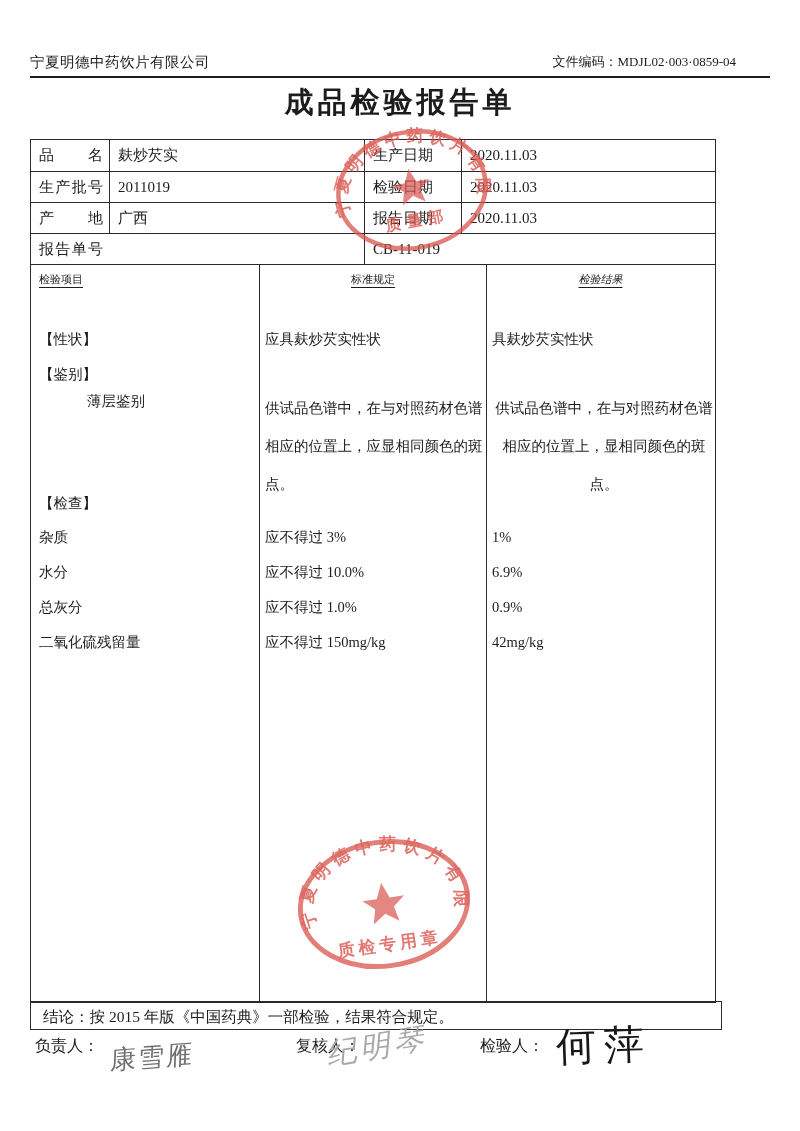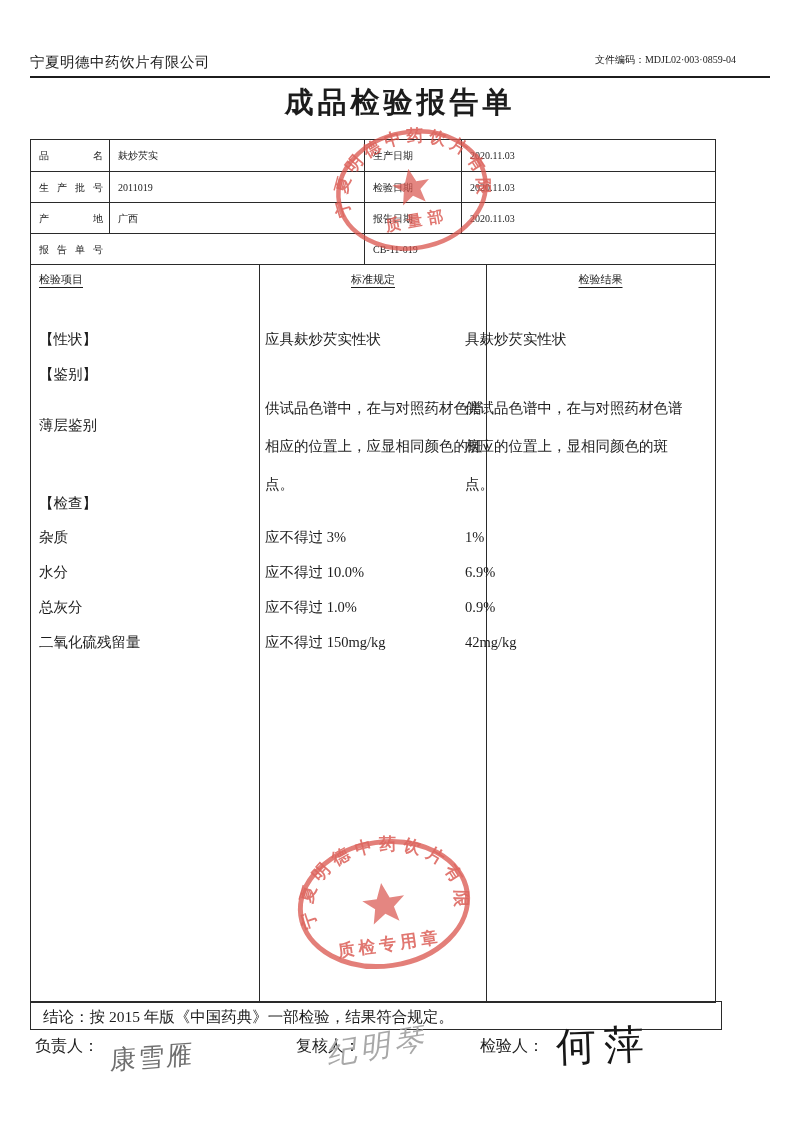--- a/index.html
+++ b/index.html
@@ -3,52 +3,52 @@
 <meta charset="utf-8">
 <style>
   html,body { margin:0; padding:0; background:#ffffff; }
   .page {
     position:relative; width:800px; height:1131px; background:#ffffff;
     font-family:"Liberation Serif","DejaVu Serif",serif; color:#1c1c1c;
     overflow:hidden;
   }
   
   .doc-header-company { position:absolute; left:30px; top:53px; font-size:14.5px; letter-spacing:0.5px; }
-  .doc-header-code { position:absolute; right:64px; top:53px; font-size:10px; }
+  .doc-header-code { position:absolute; right:64px; top:53px; font-size:13px; }
   .header-rule { position:absolute; left:30px; top:76px; width:740px; height:2px; background:#1c1c1c; }
   .doc-title { position:absolute; left:30px; top:83px; width:740px; text-align:center;
     font-size:29px; font-weight:bold; letter-spacing:4px; }
 
   
   .info-table { position:absolute; left:30px; top:139px; width:684px;
     display:grid; grid-template-columns:78px 255px 97px 254px; grid-auto-rows:31px;
-    border:1px solid #2a2a2a; font-size:10px; }
+    border:1px solid #2a2a2a; font-size:15px; }
   .info-table > div { padding-left:8px; line-height:31px; border-top:1px solid #2a2a2a;
     border-left:1px solid #2a2a2a; white-space:nowrap; overflow:hidden; }
   .info-table > div.r0 { border-top:none; }
   .info-table > div.c0 { border-left:none; }
   .info-table > div.span-a { grid-column:1/3; }
   .info-table > div.span-b { grid-column:3/5; }
   .jlabel { display:inline-block; width:64px; text-align:justify; text-align-last:justify; }
 
   
   .main-table { position:absolute; left:30px; top:265px; width:684px; height:737px;
     border-left:1px solid #2a2a2a; border-right:1px solid #2a2a2a; border-bottom:1px solid #2a2a2a;
     font-size:14.5px; }
   .vline { position:absolute; top:0; bottom:0; width:1px; background:#2a2a2a; }
   .vline1 { left:228px; } .vline2 { left:455px; }
   .mt-h { position:absolute; top:7px; text-decoration:underline; text-underline-offset:4px; font-size:11px; }
   .mt-h1 { left:8px; }
   .mt-h2 { left:229px; width:226px; text-align:center; }
-  .mt-h3 { left:456px; width:227px; text-align:center; }
+  .mt-h3 { left:456px; width:227px; text-align:center;font-style:italic; }
   .ln { position:absolute; line-height:20px; white-space:nowrap; }
-  .c1 { left:8px; } .c2 { left:234px; } .c3 { left:434px; }
+  .c1 { left:8px; } .c2 { left:234px; } .c3 { left:461px;text-align:center; }
   .para { position:absolute; line-height:38px; white-space:pre-line; }
   .para.c2 { width:220px; } .para.c3 { width:224px; }
-  .t-r1 { top:64px; } .t-r2 { top:99px; } .t-r3 { top:150px; } .t-para { top:124px; }
+  .t-r1 { top:64px; } .t-r2 { top:99px; } .t-r3 { top:126px;margin-left:48px; } .t-para { top:124px; }
   .t-r4 { top:228px; } .t-r5 { top:262px; } .t-r6 { top:297px; } .t-r7 { top:332px; } .t-r8 { top:367px; }
 
   
   .conclusion { position:absolute; left:30px; top:1001px; width:692px; height:29px;
     border:1px solid #2a2a2a; line-height:29px; padding-left:12px; font-size:15.5px; box-sizing:border-box; }
 
   
   .sig-label { position:absolute; top:1036px; font-size:16px; }
   .sig-label-1 { left:35px; } .sig-label-2 { left:268px;margin-left:28px; } .sig-label-3 { left:480px; }
   .sig { position:absolute; font-family:cursive; }

